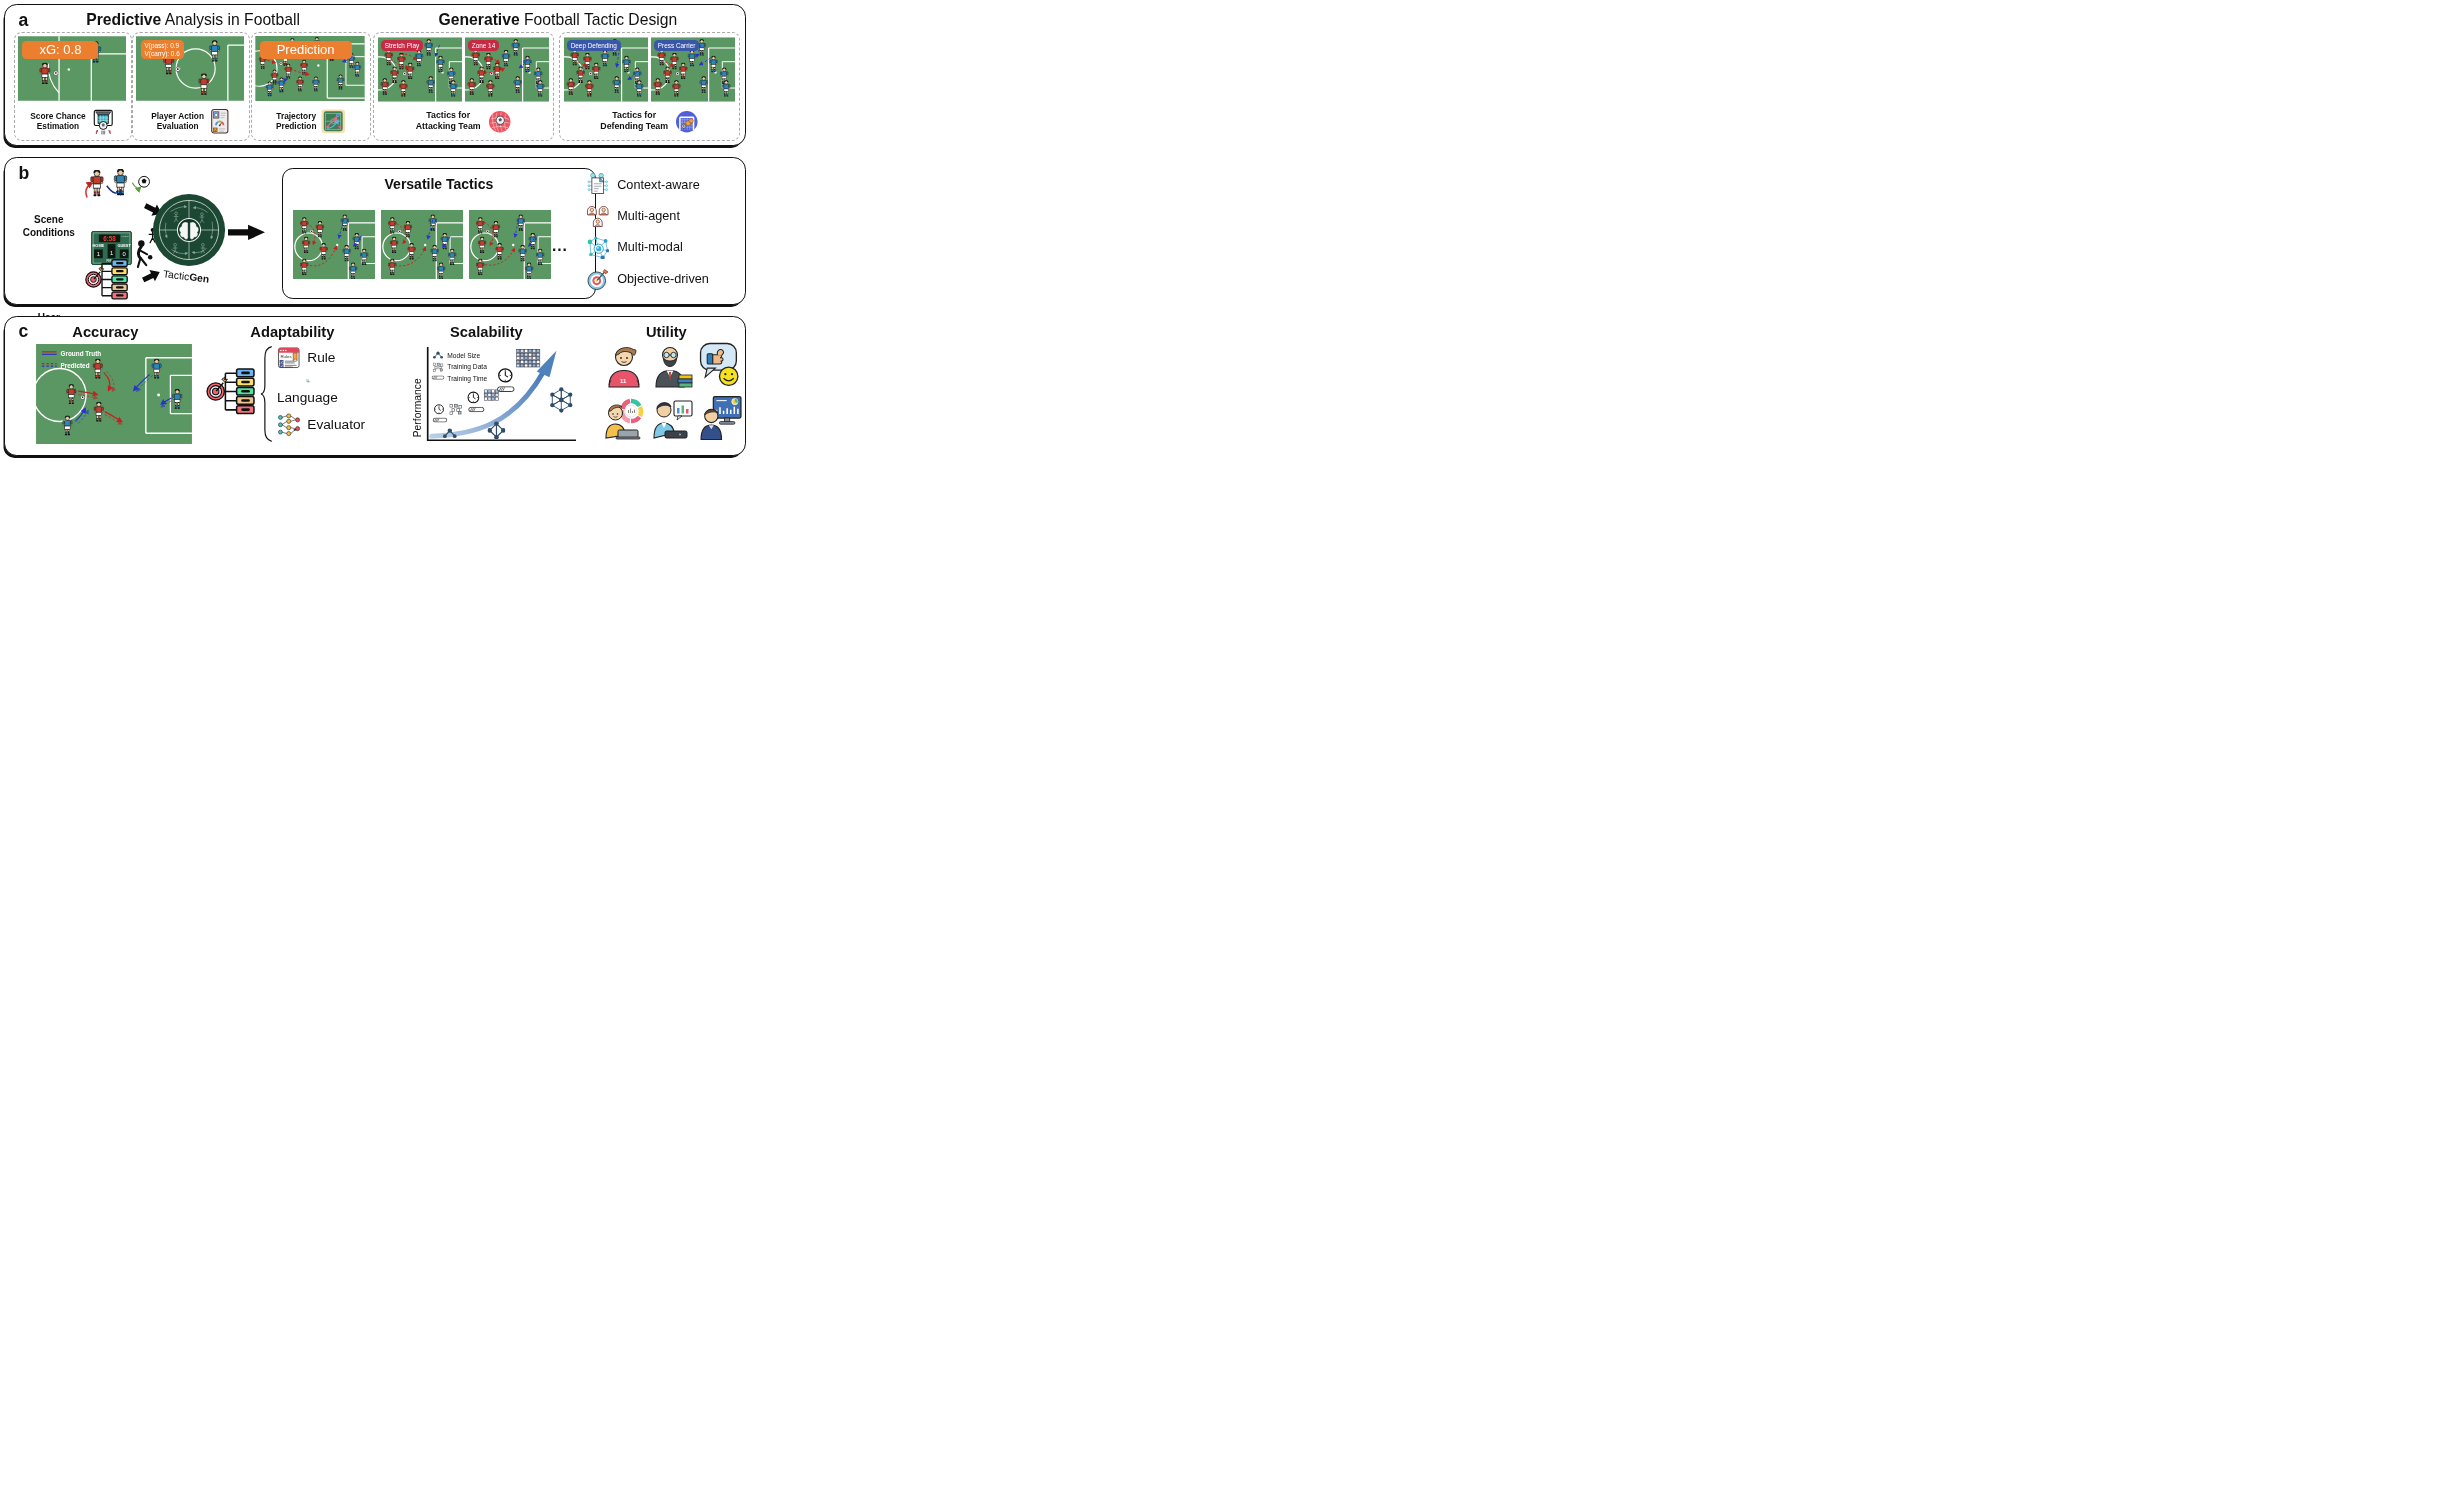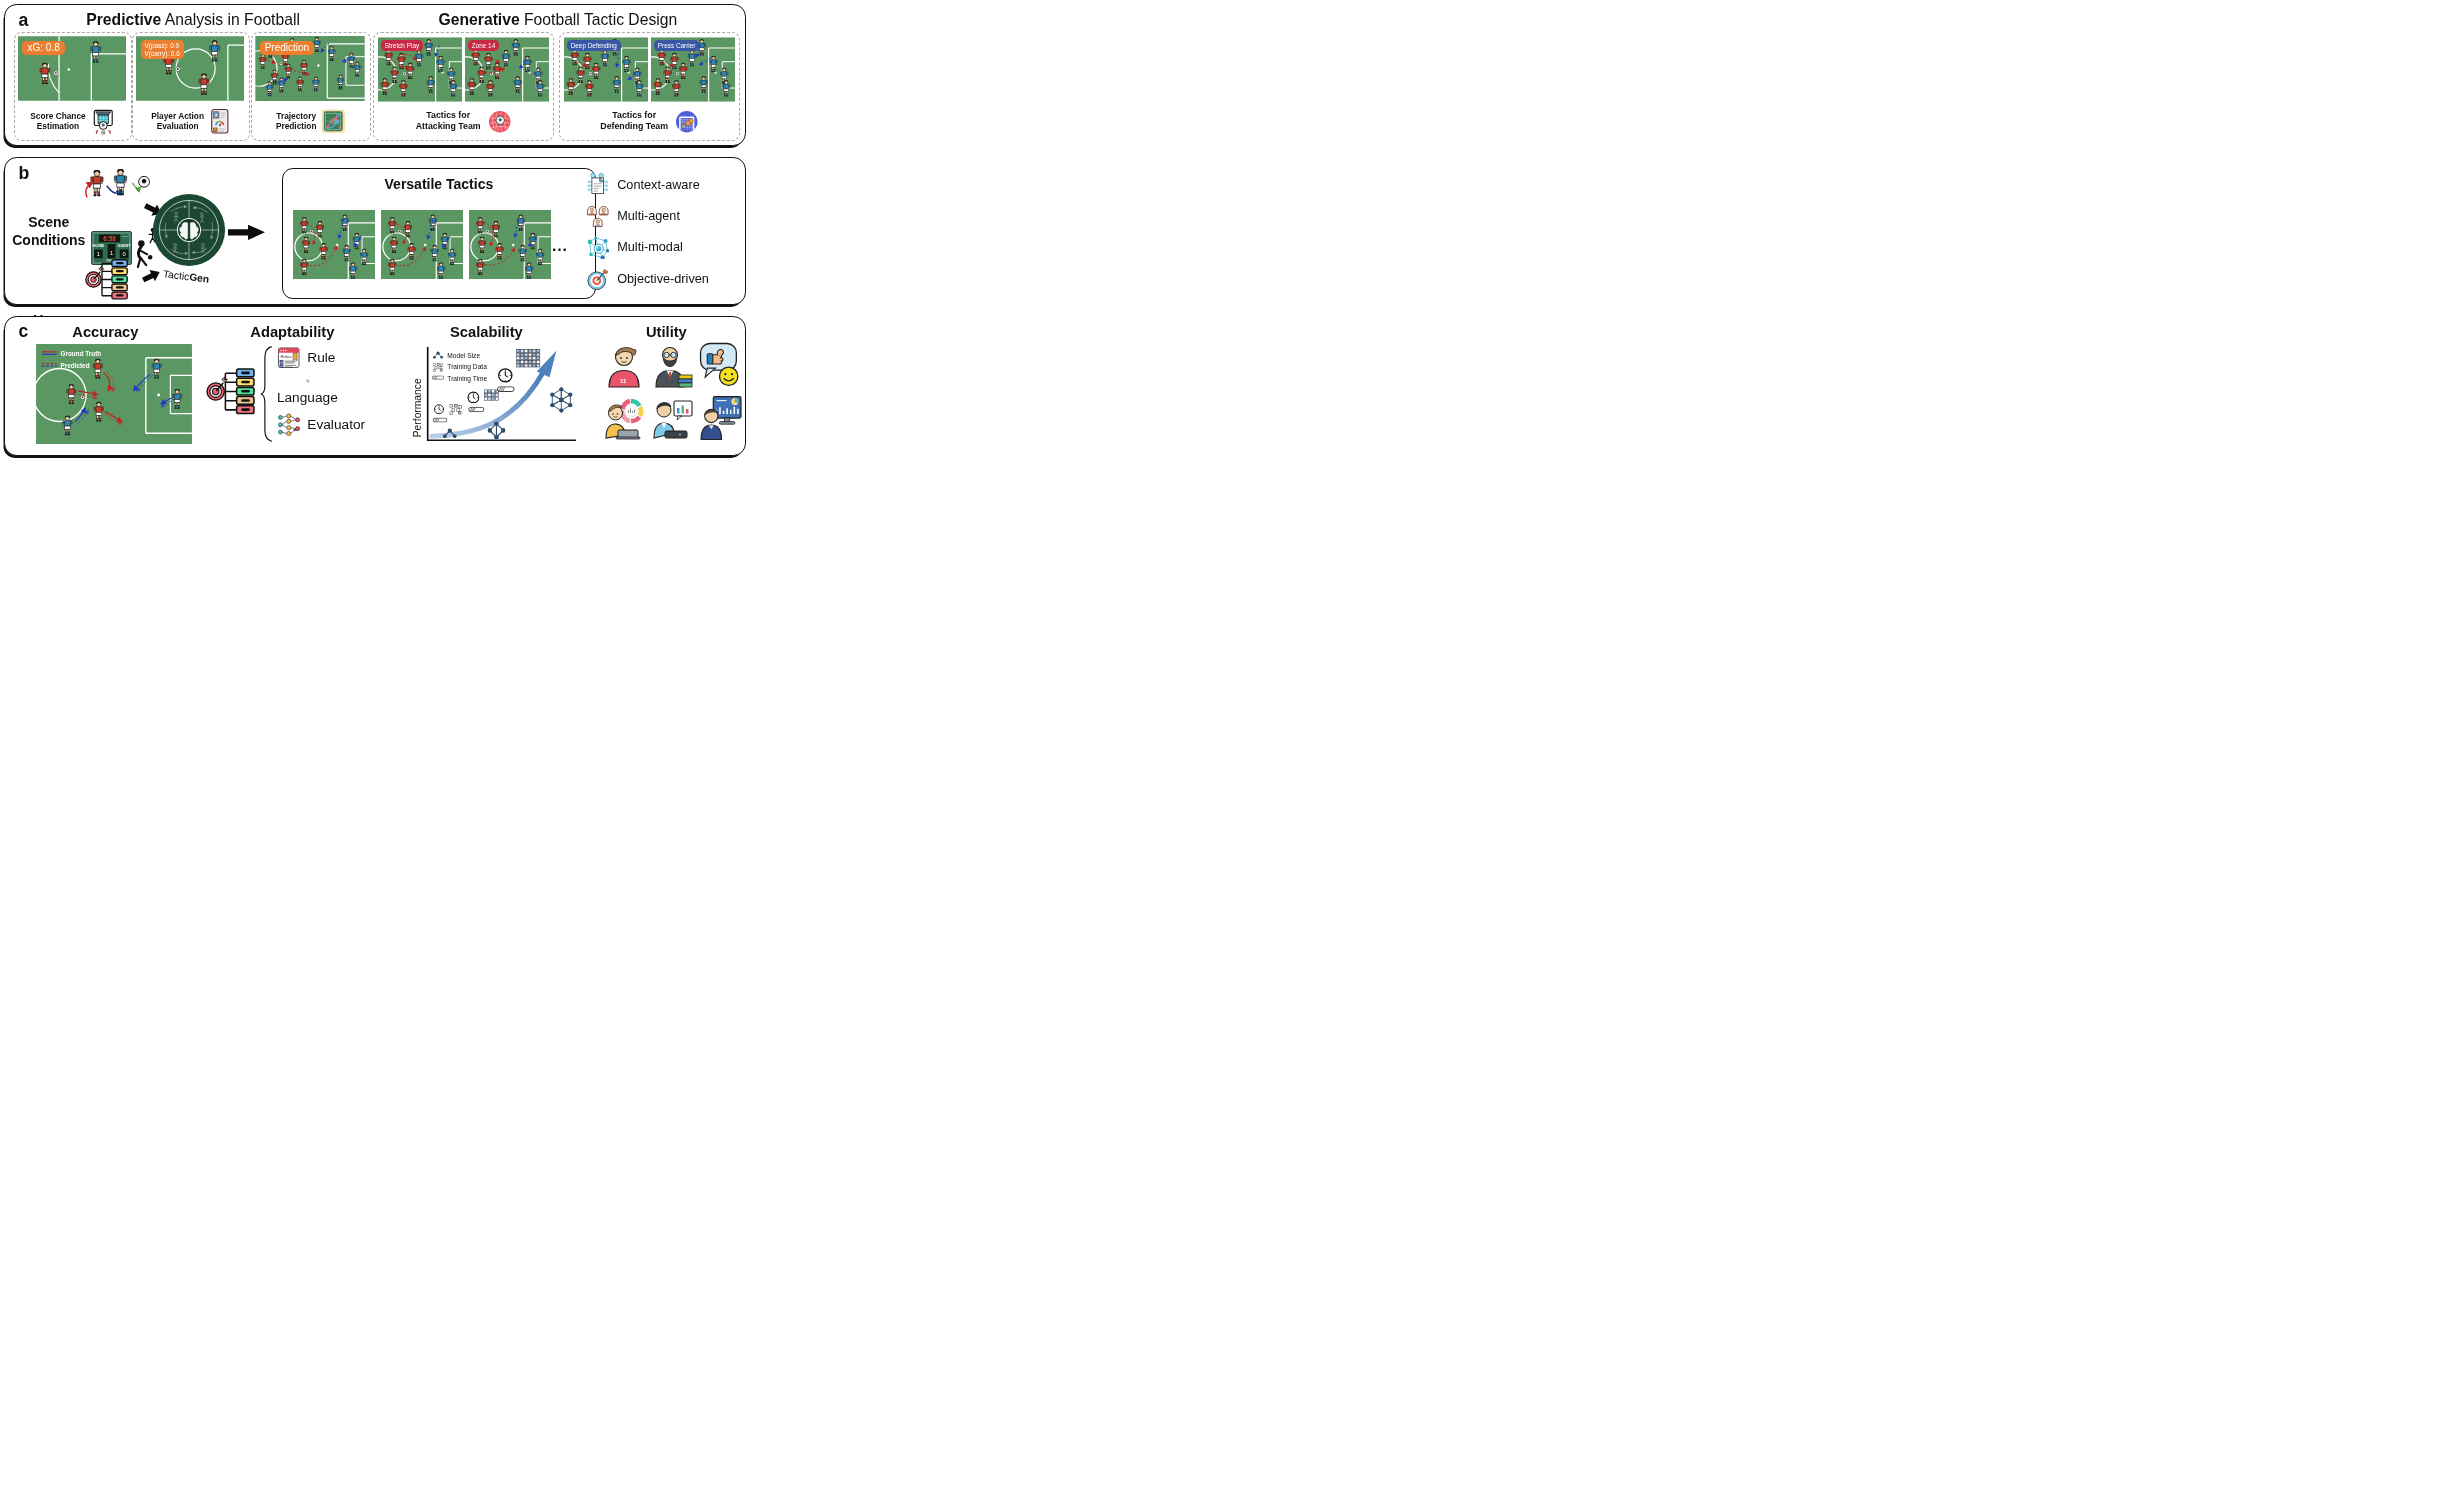--- a/index.html
+++ b/index.html
@@ -4,26 +4,26 @@
 <style>
   html,body{margin:0;padding:0;background:#fff;}
   body{font-family:"Liberation Sans","DejaVu Sans",sans-serif;color:#111;}
   .fig{position:relative;width:753px;height:458px;background:#fff;overflow:hidden;}
   .abs{position:absolute;}
   .panel{position:absolute;background:#fff;border:1.5px solid #111;border-radius:12.7px;box-shadow:-2px 3.4px 0 -1.5px #111;}
   .plabel{position:absolute;font-size:17.6px;font-weight:bold;line-height:1;}
   .ptitle{position:absolute;font-size:15.7px;text-align:center;white-space:nowrap;}
   .ptitle b{font-weight:bold;}
   .dcard{position:absolute;border:1.5px dashed #a9a9a9;border-radius:7.8px;background:#fff;}
-  .badge{position:absolute;color:#fff;border-radius:4.4px;padding:1px 5px;font-size:10px;line-height:1.2;white-space:nowrap;}
+  .badge{position:absolute;color:#fff;border-radius:4.4px;padding:1px 17px;font-size:13px;line-height:1.2;white-space:nowrap;}
   .badge2{position:absolute;color:#fff;border-radius:4.4px;padding:1.5px 3.9px;font-size:6.4px;line-height:1.25;white-space:nowrap;}
   .caprow{position:absolute;left:0;right:0;display:flex;align-items:center;justify-content:center;gap:4.9px;}
   .cap{font-weight:bold;font-size:8.3px;line-height:1.22;text-align:center;}
   .cap18{font-weight:bold;font-size:8.8px;line-height:1.25;text-align:center;}
-  .bigtext{position:absolute;font-weight:bold;font-size:14px;line-height:1.3;text-align:center;}
+  .bigtext{position:absolute;font-weight:bold;font-size:10px;line-height:1.3;text-align:center;}
   .vbox{position:absolute;border:1.5px solid #111;border-radius:10.8px;background:#fff;padding-left:24px;}
   .vtitle{position:absolute;left:0;right:0;text-align:center;font-weight:bold;font-size:14px;}
   .dots{position:absolute;font-weight:bold;font-size:15.7px;letter-spacing:1px;}
   .featrow{position:absolute;display:flex;align-items:center;gap:7.8px;}
   .featlabel{font-size:12.7px;white-space:nowrap;}
   .sectitle{position:absolute;font-weight:bold;font-size:14.7px;text-align:center;}
   .itemrow{position:absolute;display:flex;align-items:center;gap:6.9px;}
   .itemlabel{font-size:13.7px;white-space:nowrap;}
   .tgname{position:absolute;font-size:10.3px;white-space:nowrap;transform:rotate(7deg);}
   .tgname b{font-weight:bold;}

